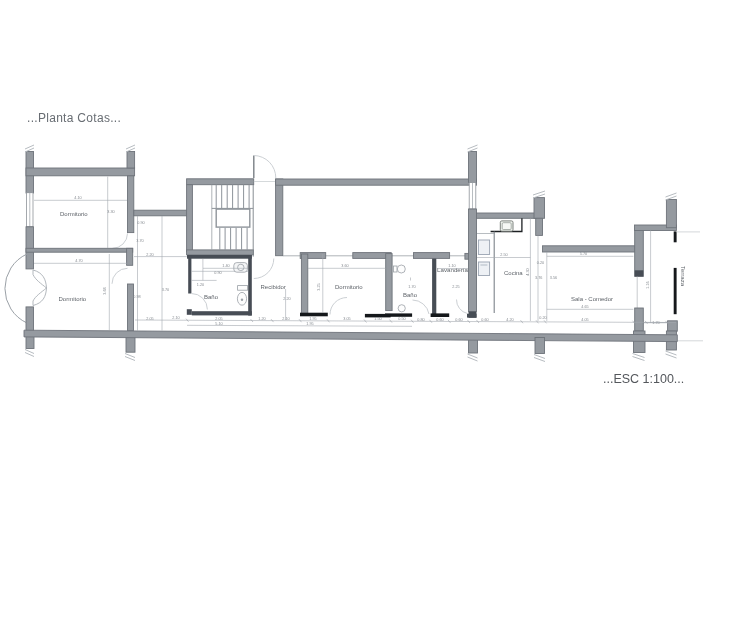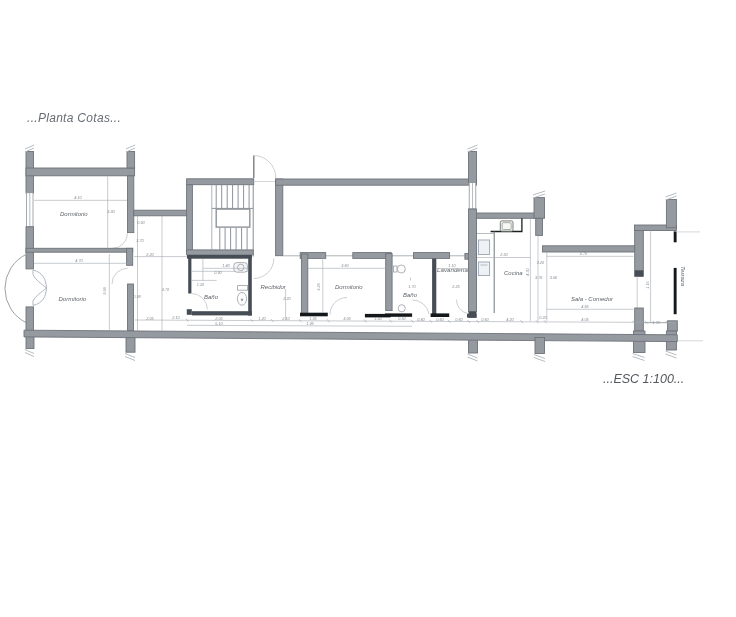--- a/index.html
+++ b/index.html
@@ -1,16 +1,16 @@
 <!DOCTYPE html>
 <html><head>
 <meta charset="utf-8">
 <style>
 html,body{margin:0;padding:0;background:#ffffff;}
-#plan{width:736px;height:614px;font-family:"Liberation Sans",sans-serif;font-style:italic;}
+#plan{width:736px;height:614px;font-family:"Liberation Sans",sans-serif;}
 svg{display:block;filter:blur(0.42px);}
 .t{fill:#5f646a;font-size:6px;font-family:"Liberation Sans",sans-serif;}
 .d{fill:#878c92;font-size:3.8px;font-family:"Liberation Sans",sans-serif;text-anchor:middle;}
 .w{fill:#959aa0;stroke:#6e737a;stroke-width:0.9;}
 .k{fill:#474d55;}
 .b{fill:#15181b;}
 .ln{stroke:#a3a8ae;stroke-width:0.6;fill:none;}
 .arc{stroke:#ccd0d4;stroke-width:1;fill:none;}
 .h{stroke:#b7bcc1;stroke-width:1;fill:none;}
 </style>

